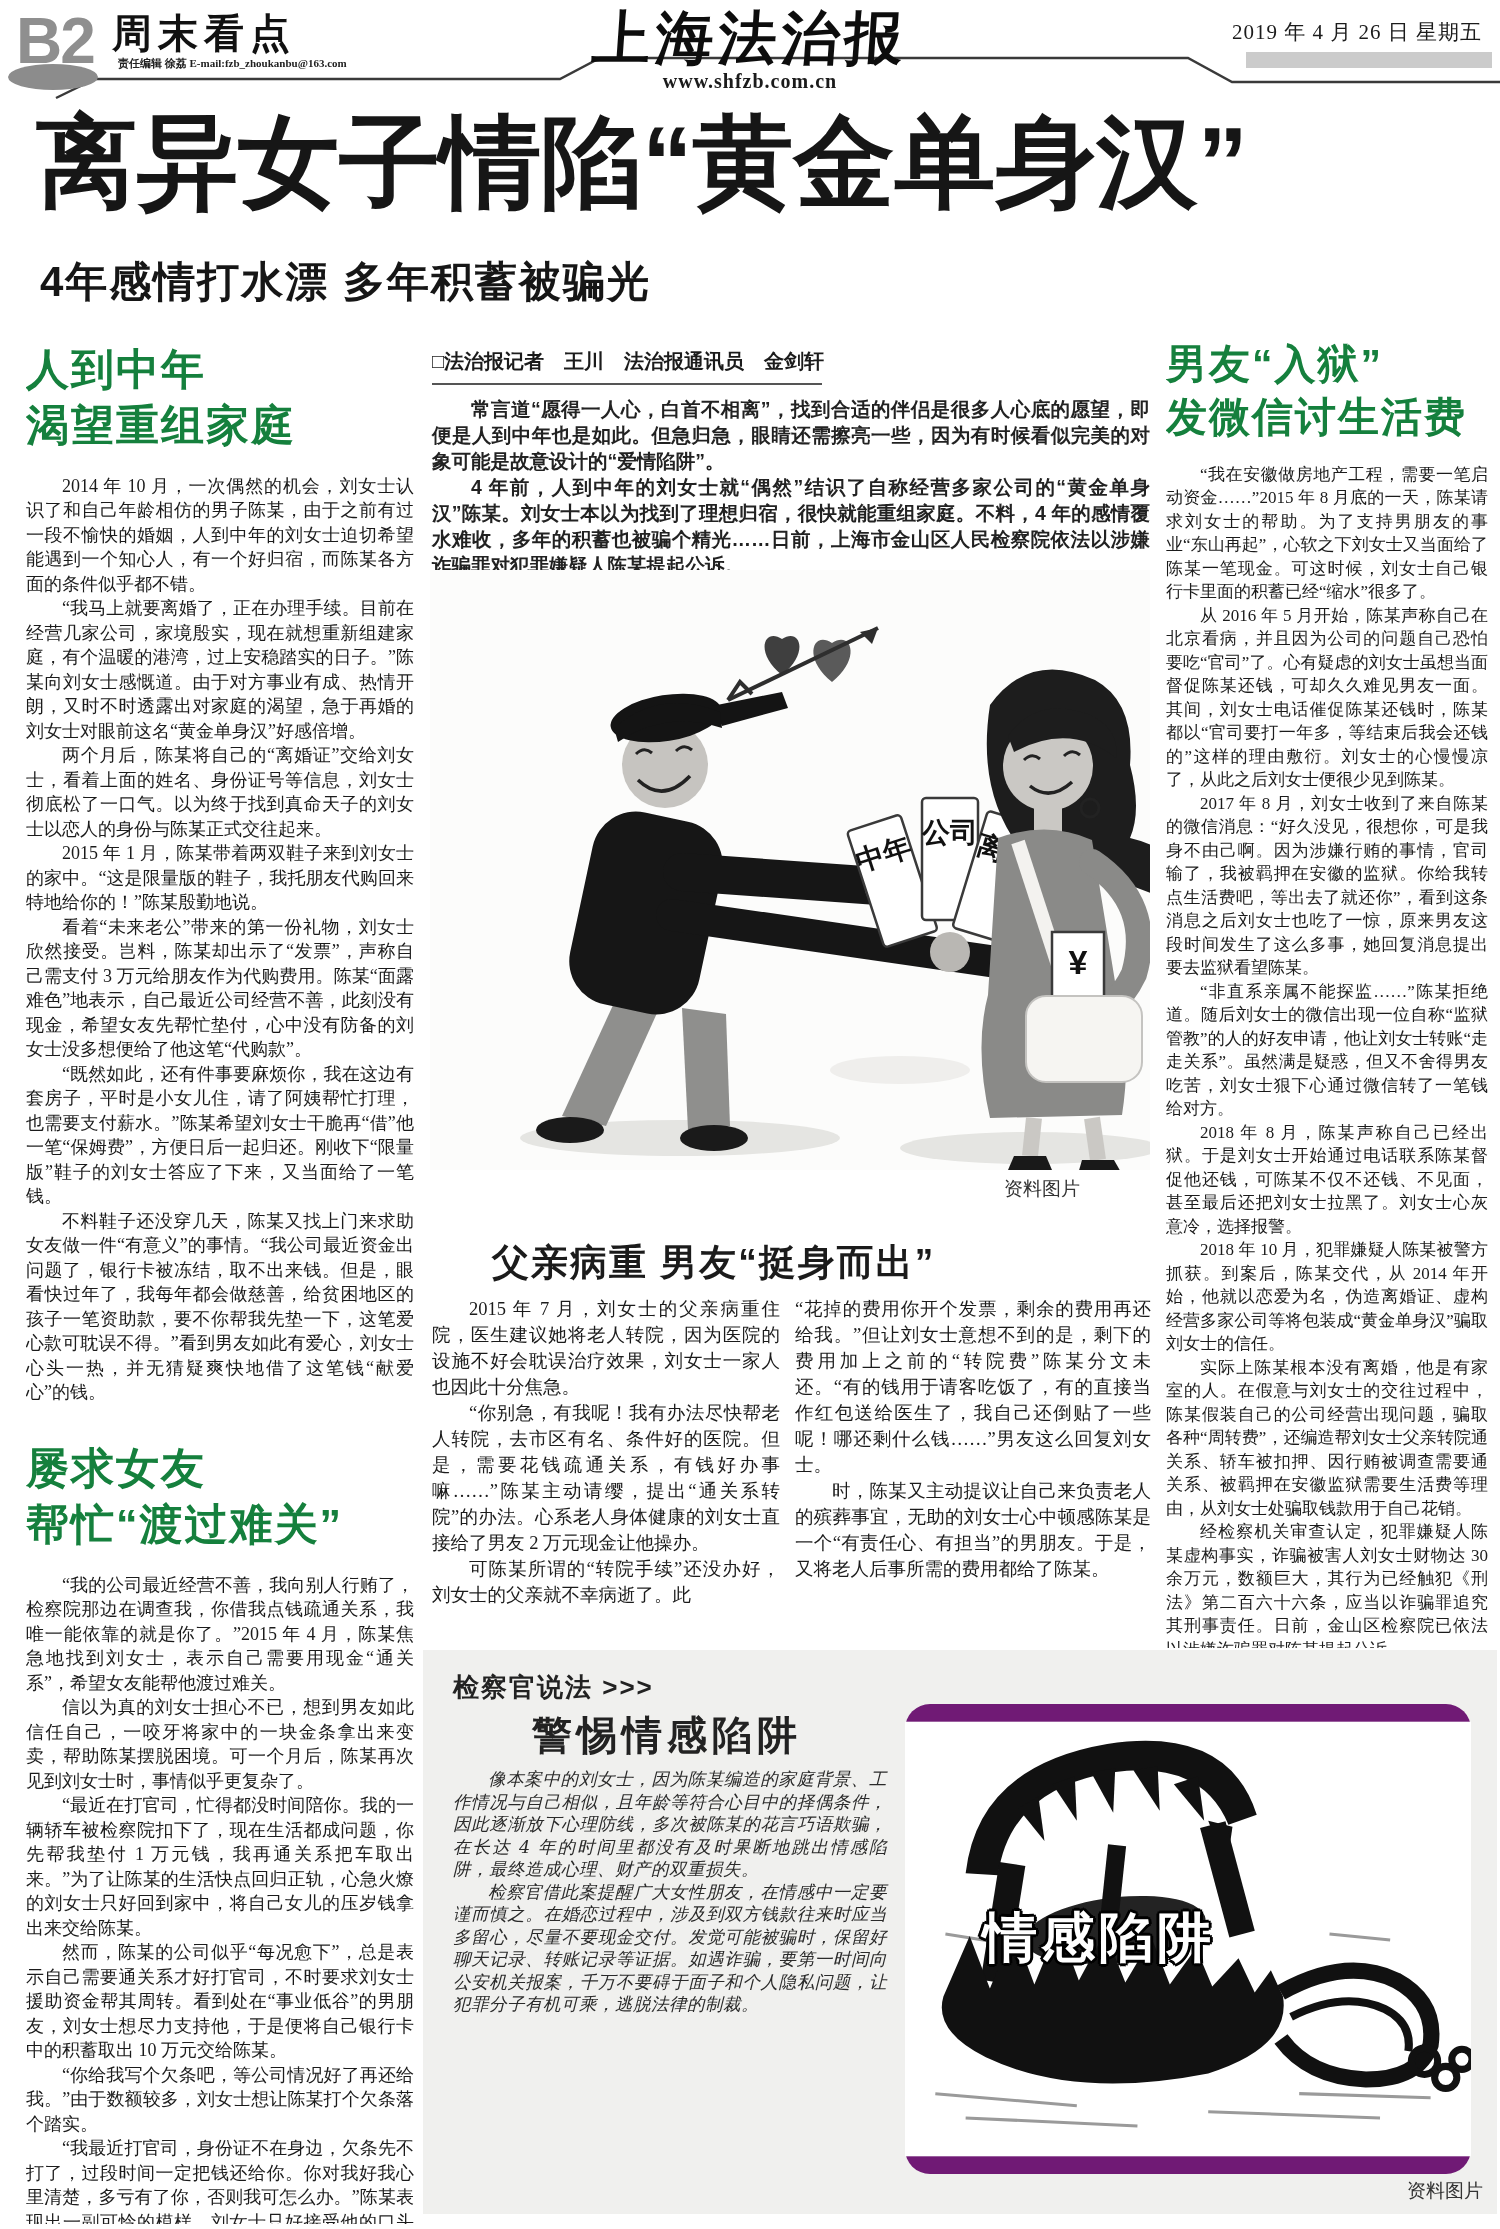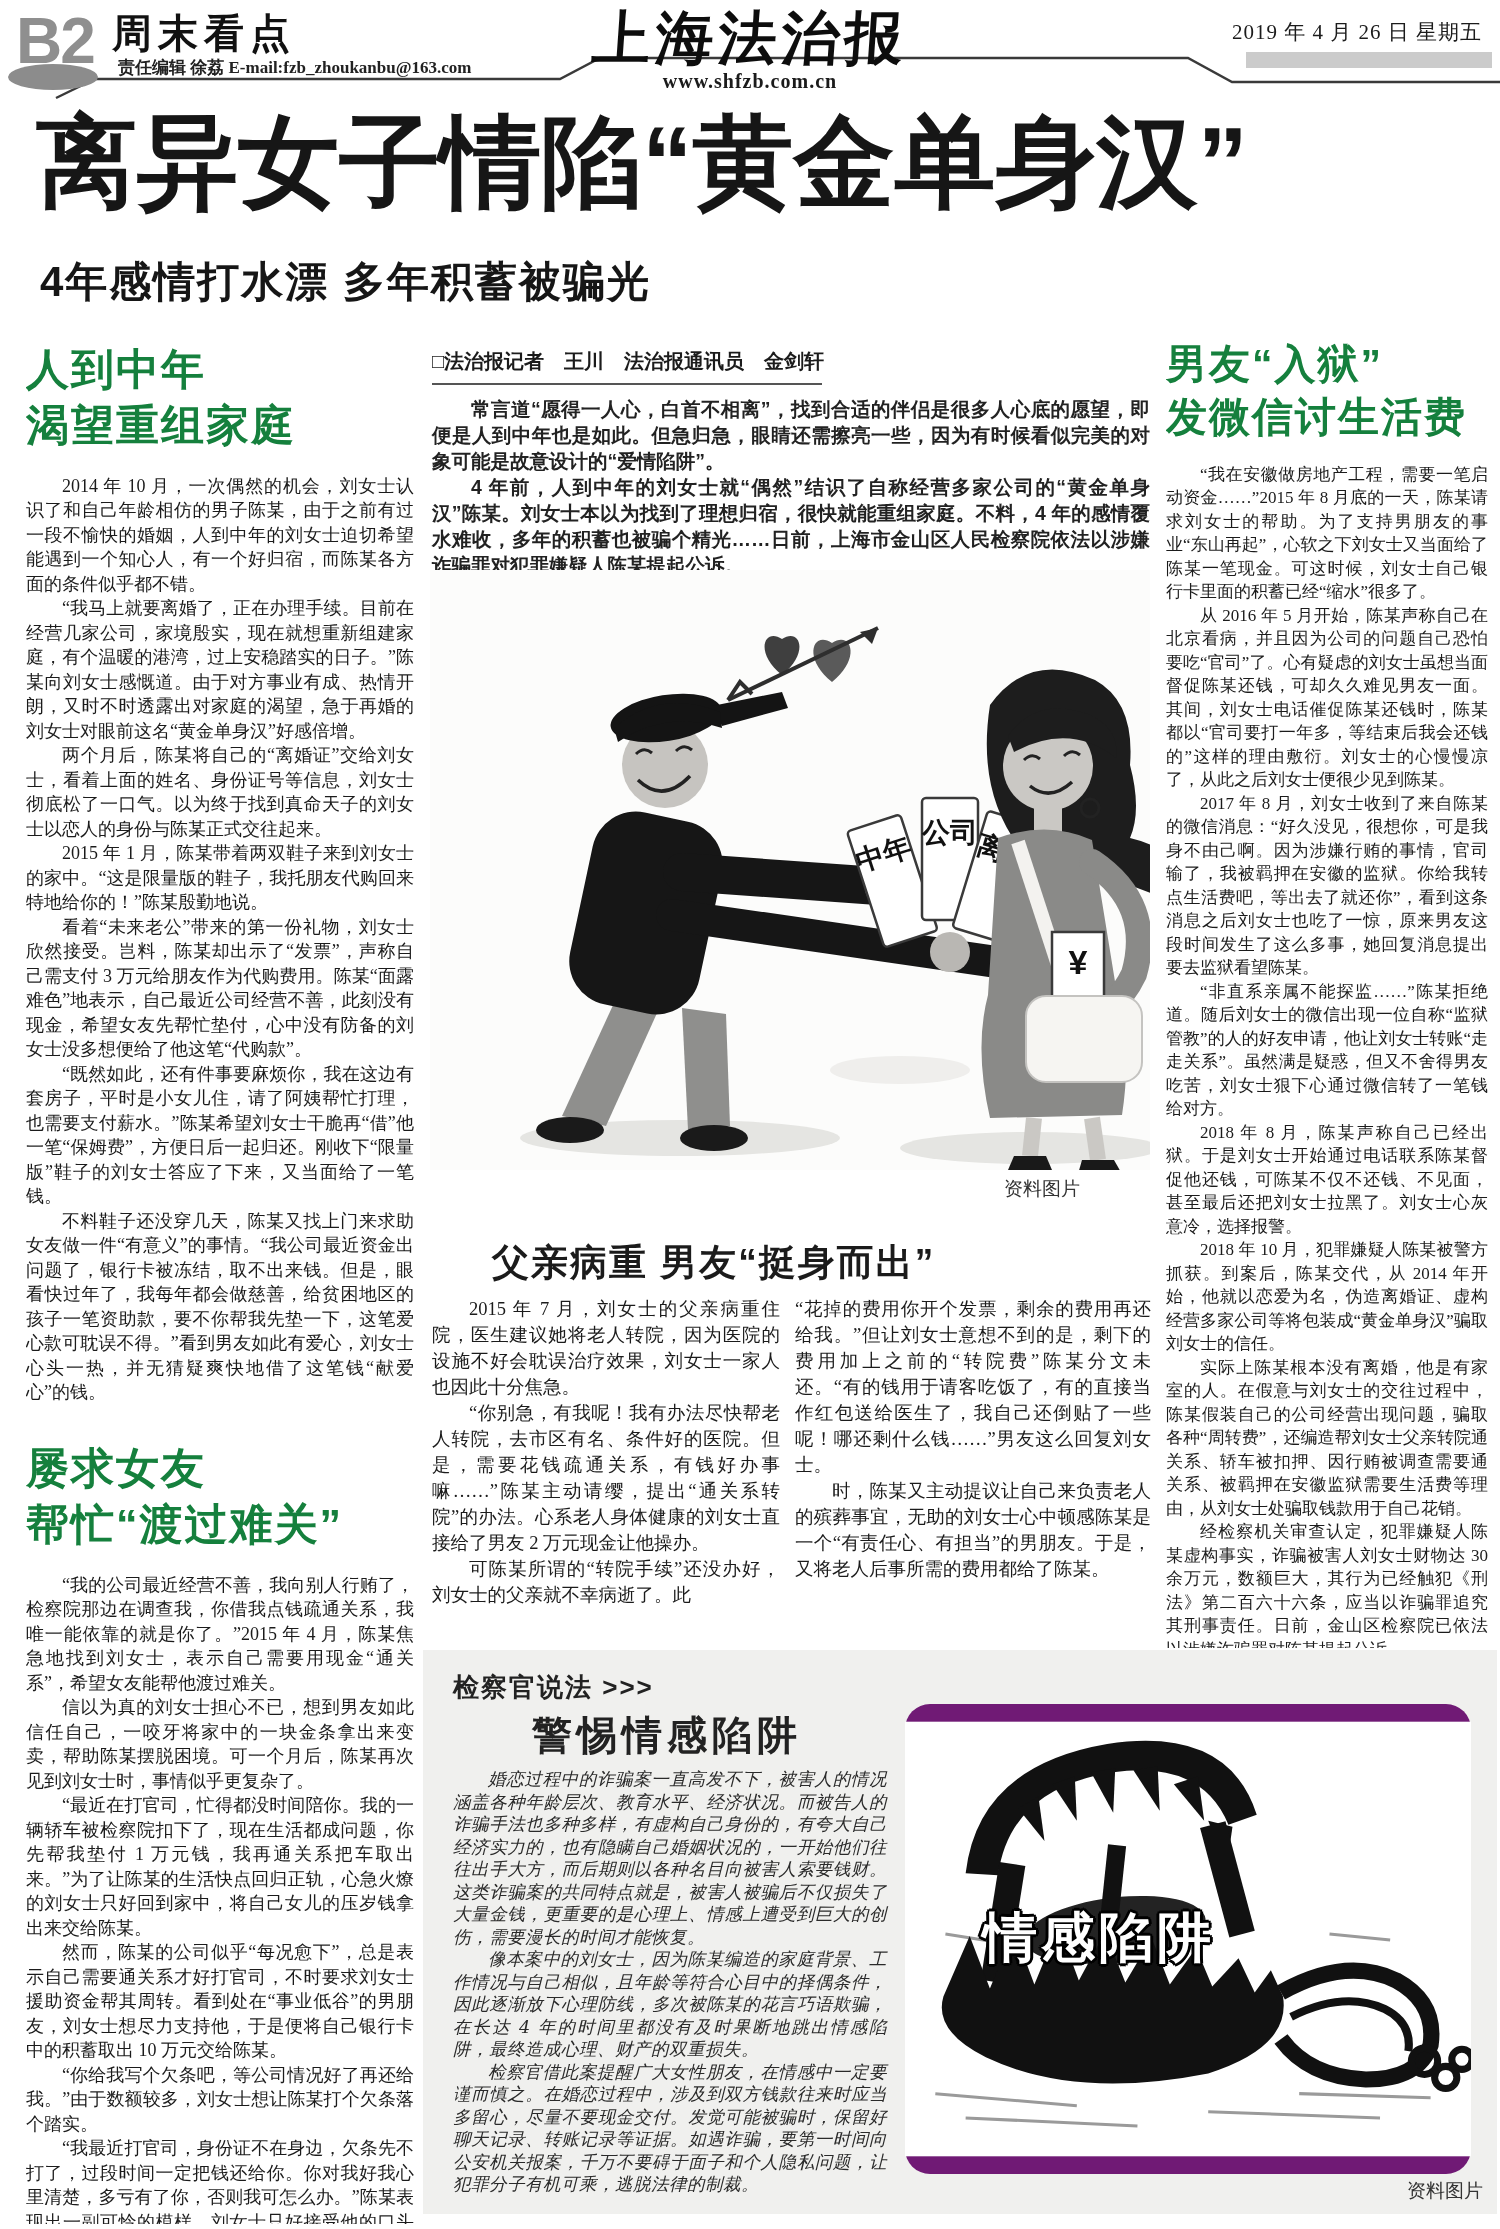--- a/index.html
+++ b/index.html
@@ -7,21 +7,21 @@
           overflow:hidden; font-family:"Liberation Serif", serif; color:#1b1b1b; }
 
   
   .hdr-rule { position:absolute; left:0; top:0; width:1500px; height:110px; pointer-events:none; }
   .b2 { position:absolute; left:16px; top:4px; font-family:Liberation Sans, sans-serif;
         font-weight:900; font-size:64px; color:#8f8f8f; letter-spacing:-2px; }
   .b2-ellipse { position:absolute; left:8px; top:64px; width:90px; height:26px;
                 background:#8c8c8c; border-radius:50%; }
   .section-name { position:absolute; left:112px; top:6px; font-family:"Liberation Sans", sans-serif;
                   font-weight:900; font-size:40px; letter-spacing:6px; color:#111; }
-  .editor-line { position:absolute; left:118px; top:56px; font-size:17px; font-weight:bold; color:#222; }
+  .editor-line { position:absolute; left:118px; top:56px; font-size:11px; font-weight:bold; color:#222; }
   .masthead { position:absolute; left:430px; top:0px; width:640px; text-align:center;
               font-weight:900; font-size:58px; letter-spacing:5px; transform:skewX(-4deg); color:#0d0d0d; }
   .website { position:absolute; left:430px; top:70px; width:640px; text-align:center;
              font-weight:bold; font-size:20px; letter-spacing:1px; }
   .dateline { position:absolute; right:18px; top:18px; font-size:21px; letter-spacing:1px; }
   .graybar { position:absolute; left:1246px; top:52px; width:246px; height:16px; background:#cbcbcb; }
 
   
   .headline { position:absolute; left:36px; top:96px; width:1440px; white-space:nowrap;
               font-family:"Liberation Sans", sans-serif; font-weight:900; font-size:101px;
@@ -239,21 +239,20 @@
         <p>2018 年 10 月，犯罪嫌疑人陈某被警方抓获。到案后，陈某交代，从 2014 年开始，他就以恋爱为名，伪造离婚证、虚构经营多家公司等将包装成“黄金单身汉”骗取刘女士的信任。</p>
         <p>实际上陈某根本没有离婚，他是有家室的人。在假意与刘女士的交往过程中，陈某假装自己的公司经营出现问题，骗取各种“周转费”，还编造帮刘女士父亲转院通关系、轿车被扣押、因行贿被调查需要通关系、被羁押在安徽监狱需要生活费等理由，从刘女士处骗取钱款用于自己花销。</p>
         <p>经检察机关审查认定，犯罪嫌疑人陈某虚构事实，诈骗被害人刘女士财物达 30 余万元，数额巨大，其行为已经触犯《刑法》第二百六十六条，应当以诈骗罪追究其刑事责任。日前，金山区检察院已依法以涉嫌诈骗罪对陈某提起公诉。</p>
       </div>
   </div>
 
   <div class="graybox">
     <div class="label">检察官说法 &gt;&gt;&gt;</div>
     <div class="box-title">警惕情感陷阱</div>
     <div class="box-text textflow">
-        <p>婚恋过程中的诈骗案一直高发不下，被害人的情况涵盖各种年龄层次、教育水平、经济状况。而被告人的诈骗手法也多种多样，有虚构自己身份的，有夸大自己经济实力的，也有隐瞒自己婚姻状况的，一开始他们往往出手大方，而后期则以各种名目向被害人索要钱财。这类诈骗案的共同特点就是，被害人被骗后不仅损失了大量金钱，更重要的是心理上、情感上遭受到巨大的创伤，需要漫长的时间才能恢复。</p>
         <p>像本案中的刘女士，因为陈某编造的家庭背景、工作情况与自己相似，且年龄等符合心目中的择偶条件，因此逐渐放下心理防线，多次被陈某的花言巧语欺骗，在长达 4 年的时间里都没有及时果断地跳出情感陷阱，最终造成心理、财产的双重损失。</p>
         <p>检察官借此案提醒广大女性朋友，在情感中一定要谨而慎之。在婚恋过程中，涉及到双方钱款往来时应当多留心，尽量不要现金交付。发觉可能被骗时，保留好聊天记录、转账记录等证据。如遇诈骗，要第一时间向公安机关报案，千万不要碍于面子和个人隐私问题，让犯罪分子有机可乘，逃脱法律的制裁。</p>
       </div>
 
     <div class="trap-img">
       <svg viewBox="0 0 560 430" width="566" height="470" preserveAspectRatio="xMidYMid meet">
         <rect x="0" y="0" width="560" height="430" fill="#ffffff"></rect>
         <g stroke="#9a9a9a" stroke-width="3">
           <line x1="30" y1="368" x2="170" y2="380"></line>
           <line x1="60" y1="392" x2="230" y2="400"></line>

